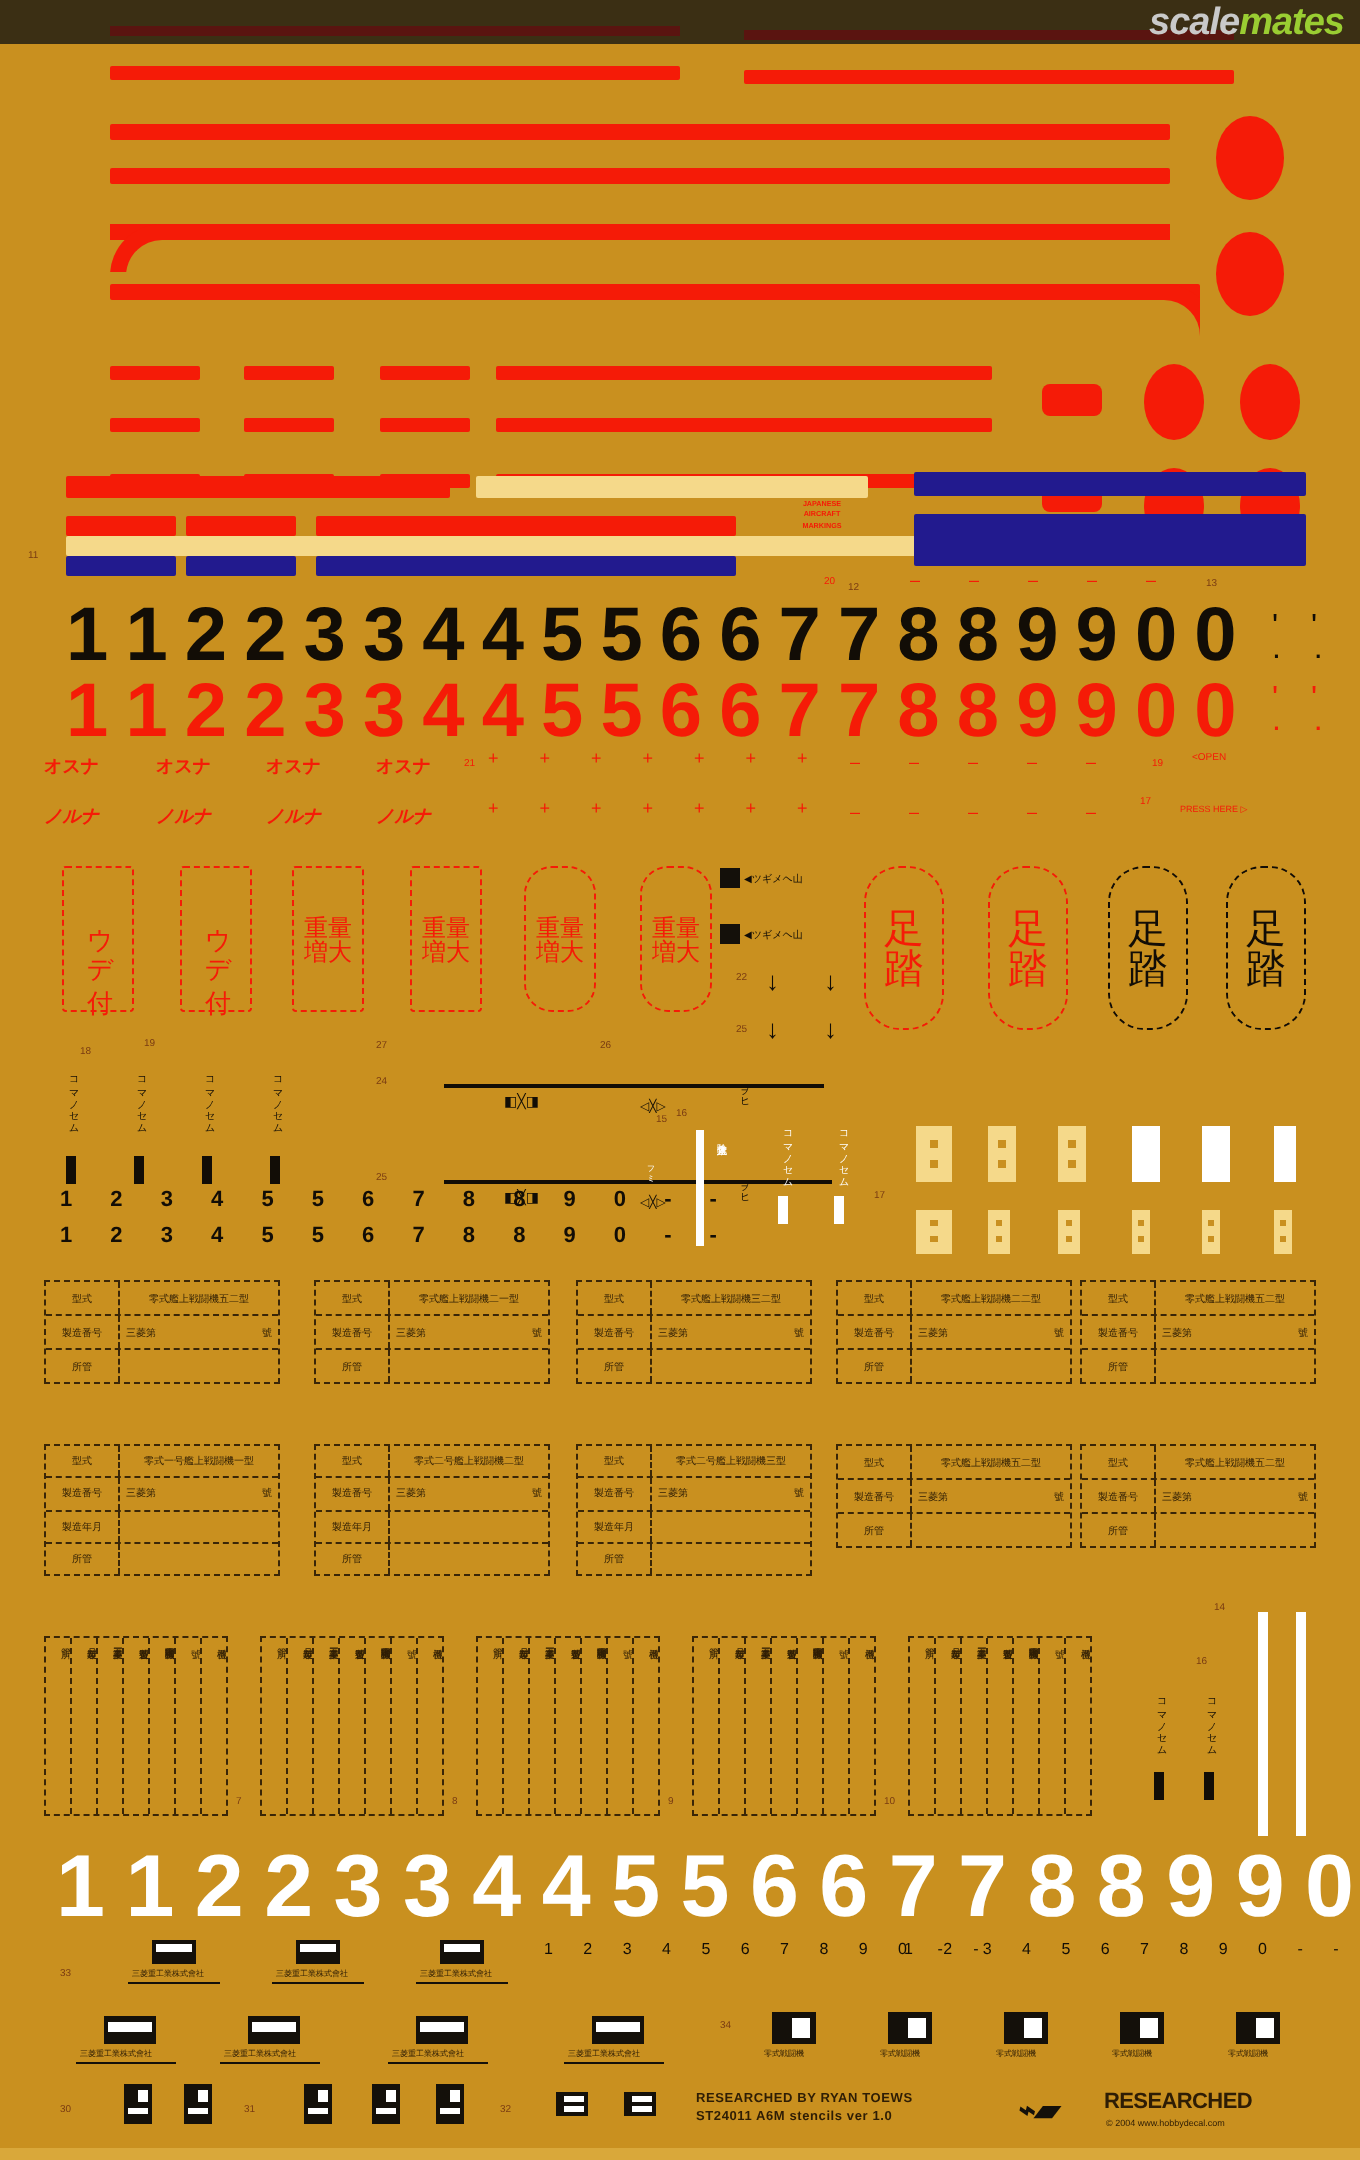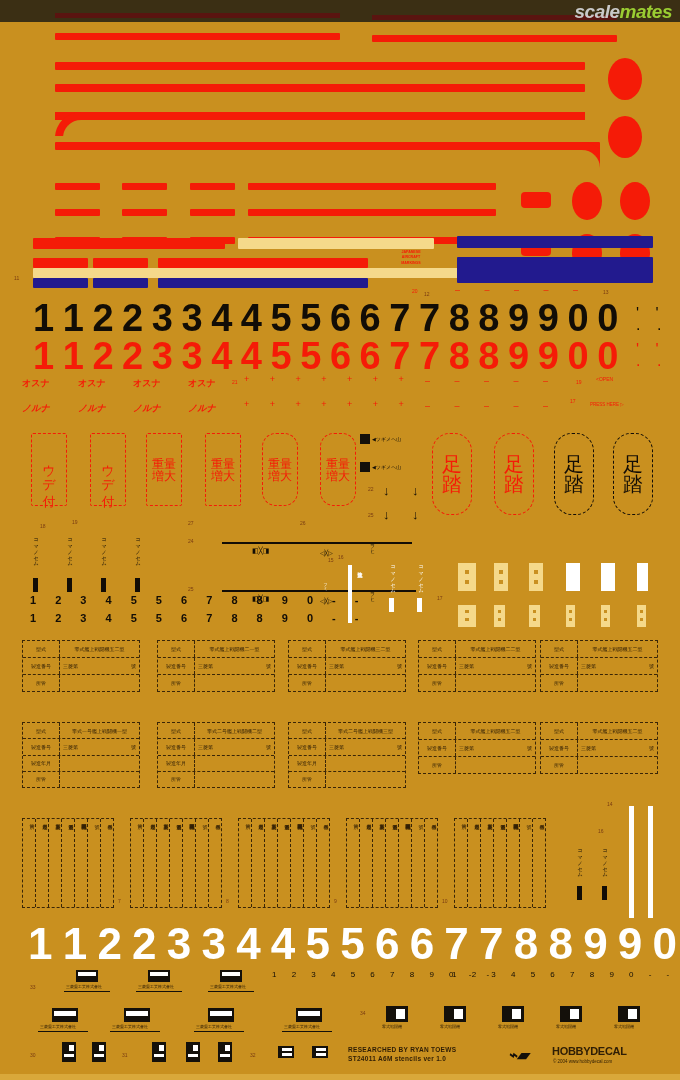--- a/index.html
+++ b/index.html
@@ -668,18 +668,18 @@
   <div class="tinyplate" style="left:312px;top:1046px;width:16px;height:12px;">
       <i style="left:4px;top:2px;width:10px;height:3px;"></i>
       <i style="left:4px;top:7px;width:10px;height:3px;"></i>
     </div>
 
   <div class="credit" style="left:348px;top:1045px;">
     <div>RESEARCHED BY RYAN TOEWS</div>
     <div>ST24011 A6M stencils ver 1.0</div>
   </div>
   <div class="swoosh" style="left:508px;top:1046px;">⌁▰</div>
-  <div class="hdlogo" style="left:552px;top:1045px;">HOBBYDECAL</div>
+  <div class="hdlogo" style="left:552px;top:1045px;">RESEARCHED</div>
   <div class="hdsub" style="left:553px;top:1059px;">© 2004 www.hobbydecal.com</div>
 
   <div class="abs" style="left:0;top:1074px;width:680px;height:6px;background:#d9a83a;"></div>
 
 </div>
 
 </body></html>

